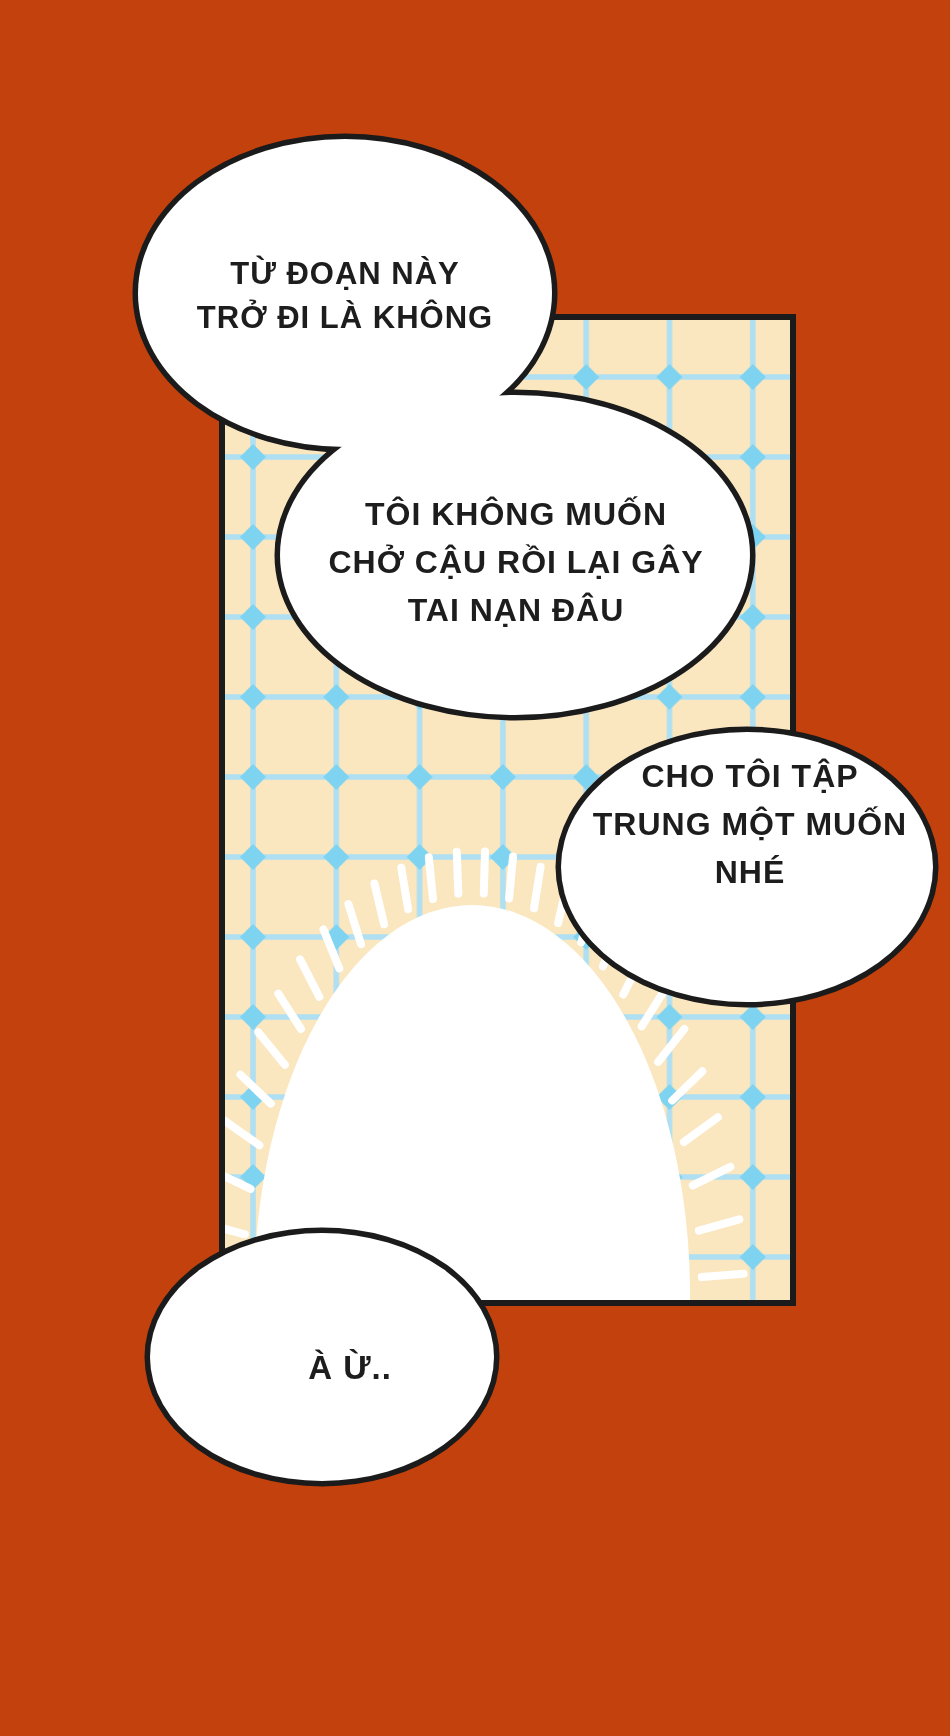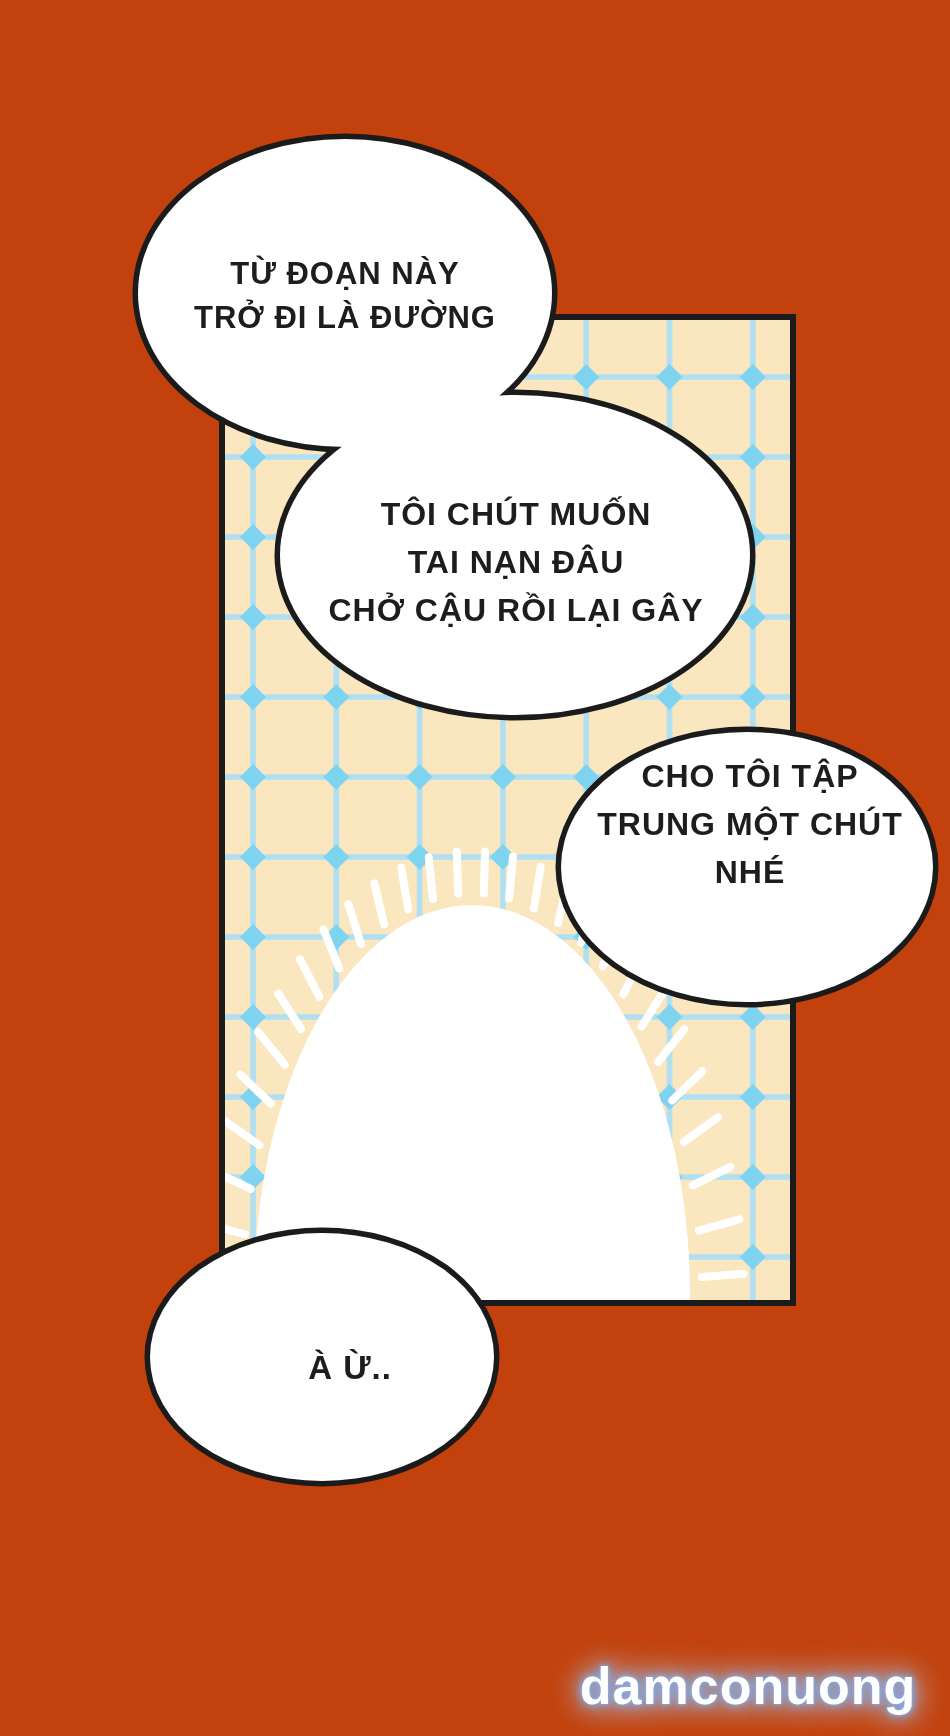--- a/index.html
+++ b/index.html
@@ -111,31 +111,30 @@
     <g>
       <ellipse cx="345" cy="293" rx="207" ry="154" fill="#ffffff"></ellipse>
       <ellipse cx="515" cy="555" rx="235" ry="160" fill="#ffffff"></ellipse>
       <ellipse cx="747" cy="867" rx="186" ry="135" fill="#ffffff"></ellipse>
       <ellipse cx="322" cy="1357" rx="172" ry="124" fill="#ffffff"></ellipse>
     </g>
   </svg>
 
   <div class="bubble-text bt1">
     <div>TỪ ĐOẠN NÀY</div>
-    <div>TRỞ ĐI LÀ ĐƯỜNG</div>
+    <div>TRỞ ĐI LÀ KHÔNG</div>
   </div>
   <div class="bubble-text bt2">
-    <div>TÔI CHÚT MUỐN</div>
+    <div>TÔI KHÔNG MUỐN</div>
+    <div>CHỞ CẬU RỒI LẠI GÂY</div>
     <div>TAI NẠN ĐÂU</div>
-    <div>CHỞ CẬU RỒI LẠI GÂY</div>
   </div>
   <div class="bubble-text bt3">
     <div>CHO TÔI TẬP</div>
-    <div>TRUNG MỘT CHÚT</div>
+    <div>TRUNG MỘT MUỐN</div>
     <div>NHÉ</div>
   </div>
   <div class="bubble-text bt4">
     <div>À Ừ..</div>
   </div>
 
-  <div class="watermark">damconuong</div>
 
 </div>
 
 </body></html>

